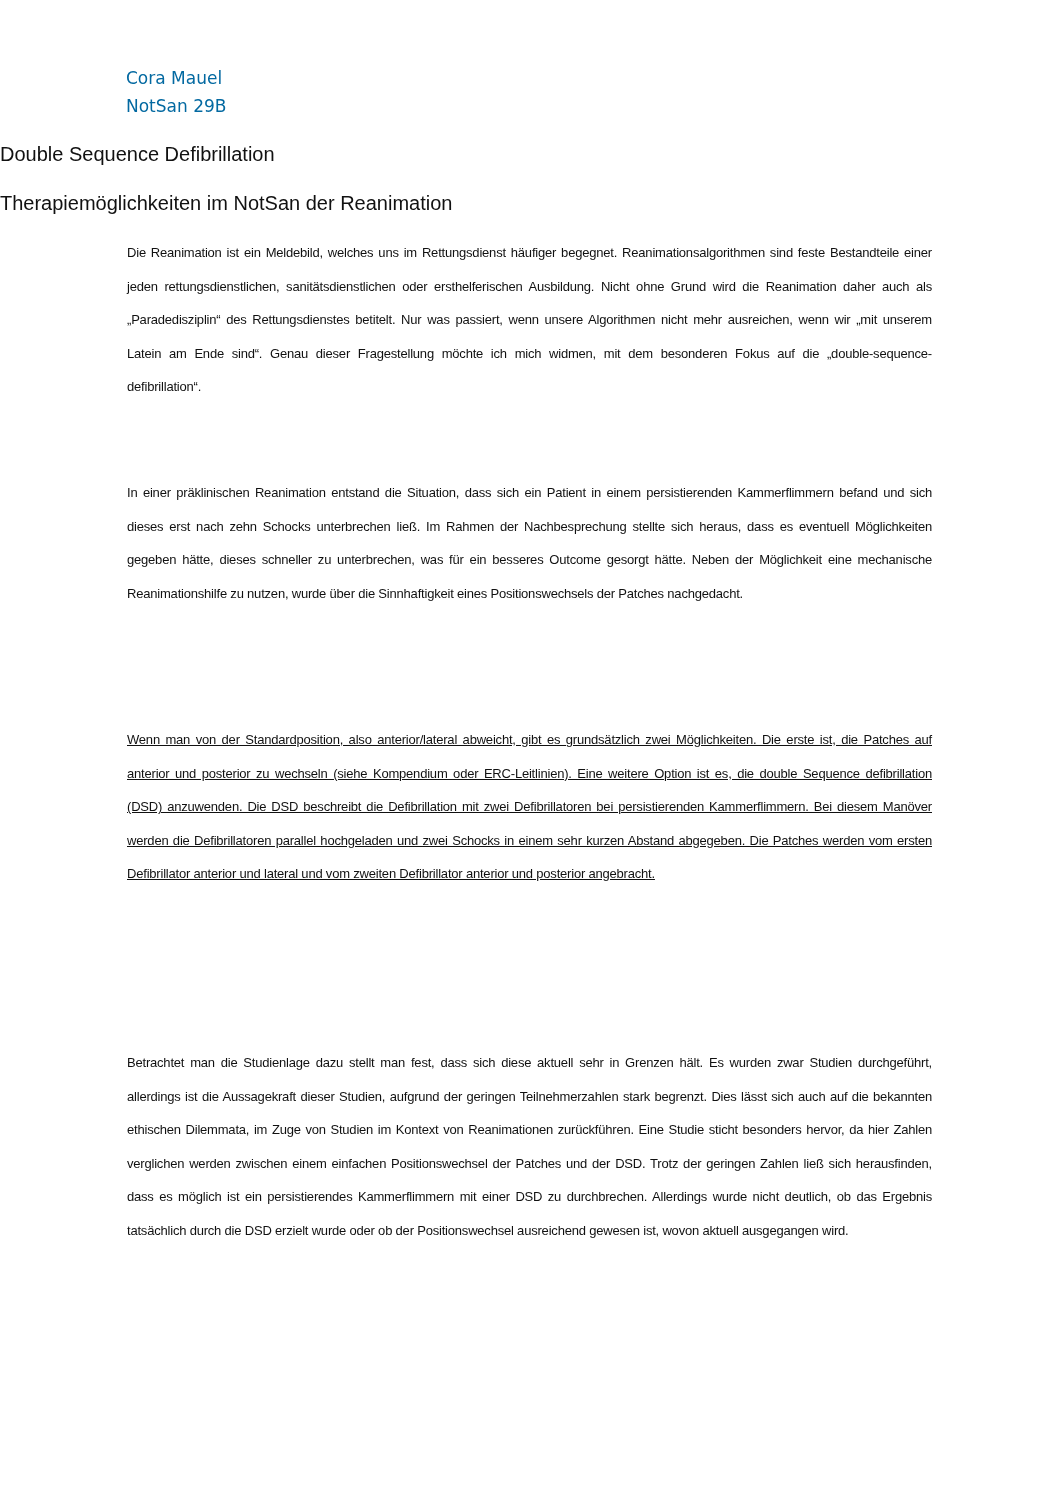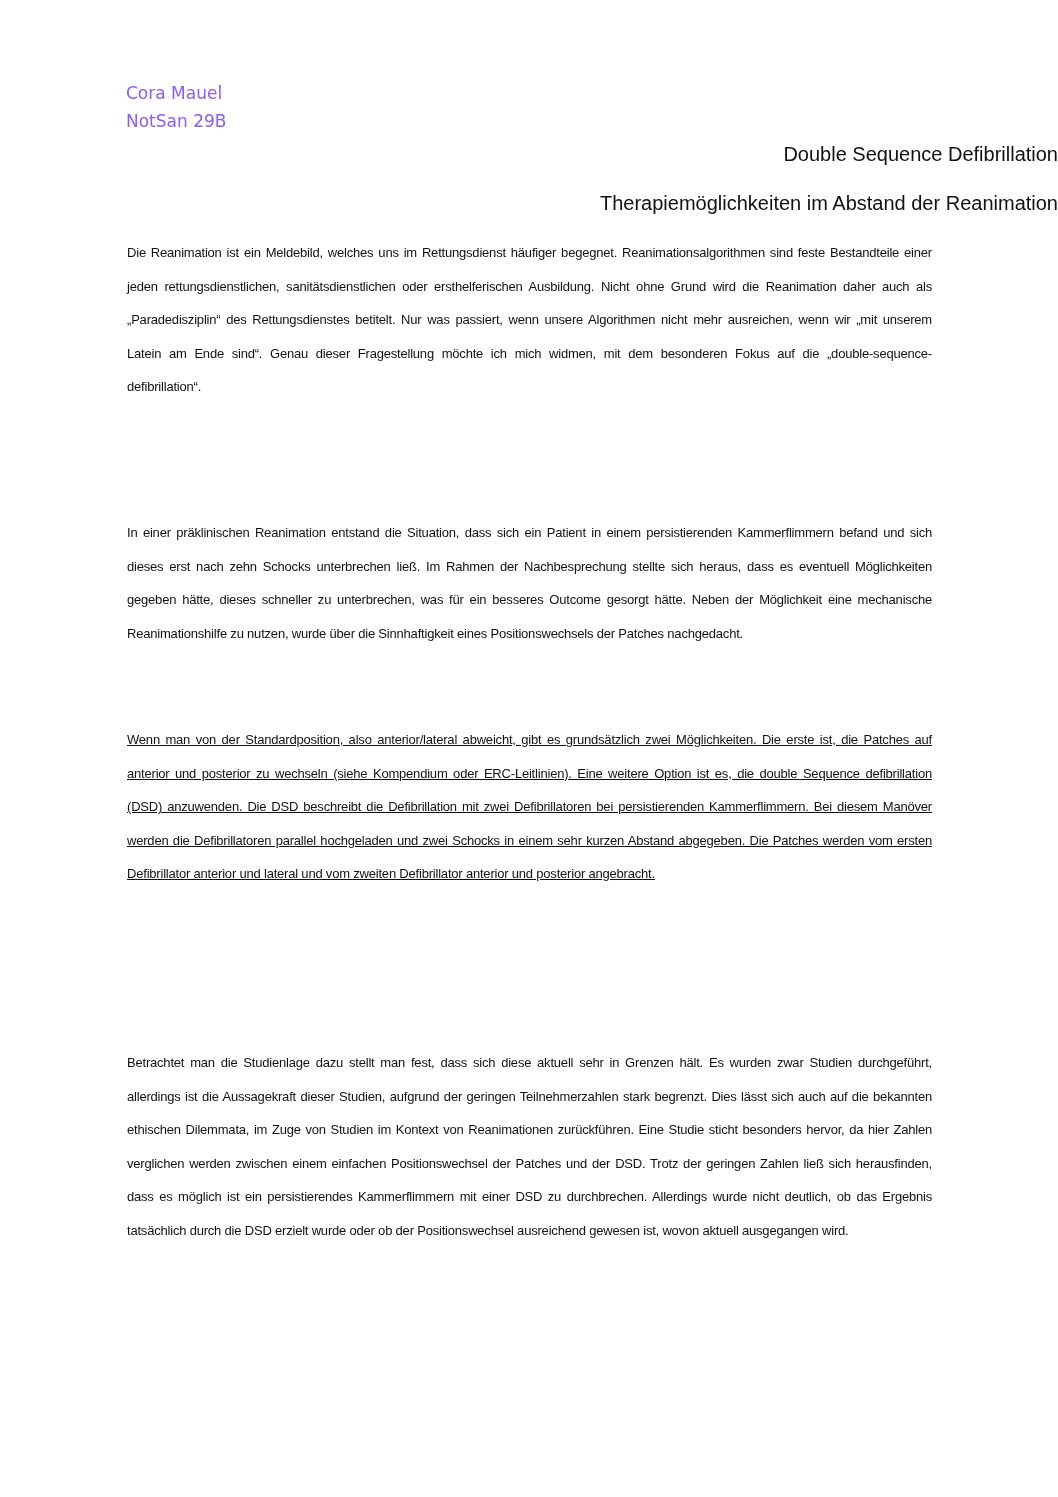--- a/index.html
+++ b/index.html
@@ -17,67 +17,67 @@
     .page {
       position: absolute;
       left: 0; top: 0;
       width: 1058px;
       height: 1497px;
       background: #ffffff;
     }
     .author-block {
       position: absolute;
       left: 126px;
-      top: 79px;
+      top: 64px;
       font-family: "DejaVu Sans", sans-serif;
       font-size: 17px;
       line-height: 28px;
-      color: #8b5cf6;
+      color: #0369a1;
     }
     .author-line { display: block; white-space: nowrap; }
     .title {
       position: absolute;
       left: 0;
       width: 1058px;
-      text-align: right;
+      text-align: left;
       font-family: "Liberation Sans", sans-serif;
       font-size: 20px;
       color: #111;
       white-space: nowrap;
     }
     .title-main { top: 143px; }
     .title-sub { top: 192px; }
     .body-text {
       position: absolute;
       left: 127px;
       width: 805px;
       font-family: "Liberation Sans", sans-serif;
       font-size: 13px;
       line-height: 33.6px;
       text-align: justify;
       color: #111;
       margin: 0;
       letter-spacing: -0.2px;
     }
     .p1 { top: 236px; }
-    .p2 { top: 516px; }
+    .p2 { top: 476px; }
     .p3 { top: 723px; text-decoration: underline; }
     .p4 { top: 1046px; }
   </style>
 </head>
 <body>
 
 <div class="page">
 
   <div class="author-block">
     <span class="author-line">Cora Mauel</span>
     <span class="author-line">NotSan 29B</span>
   </div>
 
   <div class="title title-main">Double Sequence Defibrillation</div>
-  <div class="title title-sub">Therapiemöglichkeiten im Abstand der Reanimation</div>
+  <div class="title title-sub">Therapiemöglichkeiten im NotSan der Reanimation</div>
 
   <p class="body-text p1">Die Reanimation ist ein Meldebild, welches uns im Rettungsdienst häufiger begegnet. Reanimationsalgorithmen sind feste Bestandteile einer jeden rettungsdienstlichen, sanitätsdienstlichen oder ersthelferischen Ausbildung. Nicht ohne Grund wird die Reanimation daher auch als „Paradedisziplin“ des Rettungsdienstes betitelt. Nur was passiert, wenn unsere Algorithmen nicht mehr ausreichen, wenn wir „mit unserem Latein am Ende sind“. Genau dieser Fragestellung möchte ich mich widmen, mit dem besonderen Fokus auf die „double-sequence-defibrillation“.</p>
   <p class="body-text p2">In einer präklinischen Reanimation entstand die Situation, dass sich ein Patient in einem persistierenden Kammerflimmern befand und sich dieses erst nach zehn Schocks unterbrechen ließ. Im Rahmen der Nachbesprechung stellte sich heraus, dass es eventuell Möglichkeiten gegeben hätte, dieses schneller zu unterbrechen, was für ein besseres Outcome gesorgt hätte. Neben der Möglichkeit eine mechanische Reanimationshilfe zu nutzen, wurde über die Sinnhaftigkeit eines Positionswechsels der Patches nachgedacht.</p>
   <p class="body-text p3">Wenn man von der Standardposition, also anterior/lateral abweicht, gibt es grundsätzlich zwei Möglichkeiten. Die erste ist, die Patches auf anterior und posterior zu wechseln (siehe Kompendium oder ERC-Leitlinien). Eine weitere Option ist es, die double Sequence defibrillation (DSD) anzuwenden. Die DSD beschreibt die Defibrillation mit zwei Defibrillatoren bei persistierenden Kammerflimmern. Bei diesem Manöver werden die Defibrillatoren parallel hochgeladen und zwei Schocks in einem sehr kurzen Abstand abgegeben. Die Patches werden vom ersten Defibrillator anterior und lateral und vom zweiten Defibrillator anterior und posterior angebracht.</p>
   <p class="body-text p4">Betrachtet man die Studienlage dazu stellt man fest, dass sich diese aktuell sehr in Grenzen hält. Es wurden zwar Studien durchgeführt, allerdings ist die Aussagekraft dieser Studien, aufgrund der geringen Teilnehmerzahlen stark begrenzt. Dies lässt sich auch auf die bekannten ethischen Dilemmata, im Zuge von Studien im Kontext von Reanimationen zurückführen. Eine Studie sticht besonders hervor, da hier Zahlen verglichen werden zwischen einem einfachen Positionswechsel der Patches und der DSD. Trotz der geringen Zahlen ließ sich herausfinden, dass es möglich ist ein persistierendes Kammerflimmern mit einer DSD zu durchbrechen. Allerdings wurde nicht deutlich, ob das Ergebnis tatsächlich durch die DSD erzielt wurde oder ob der Positionswechsel ausreichend gewesen ist, wovon aktuell ausgegangen wird.</p>
 
 </div>
 
 </body></html>

